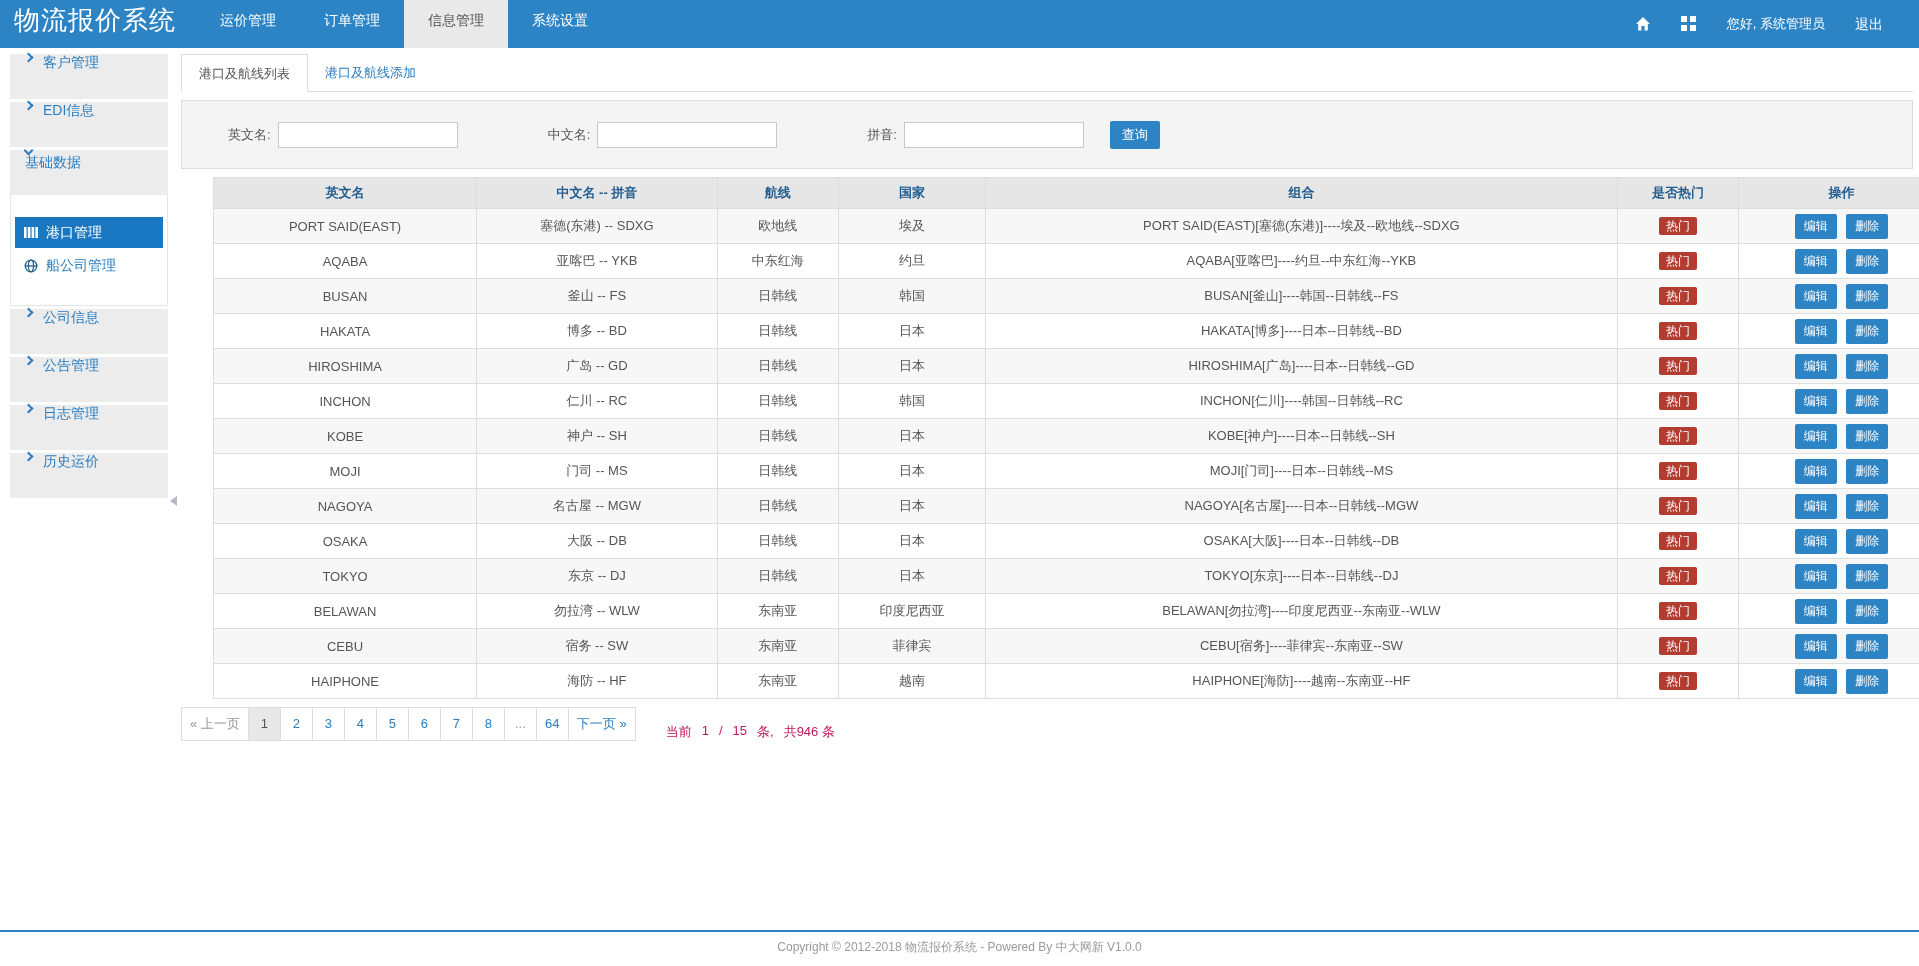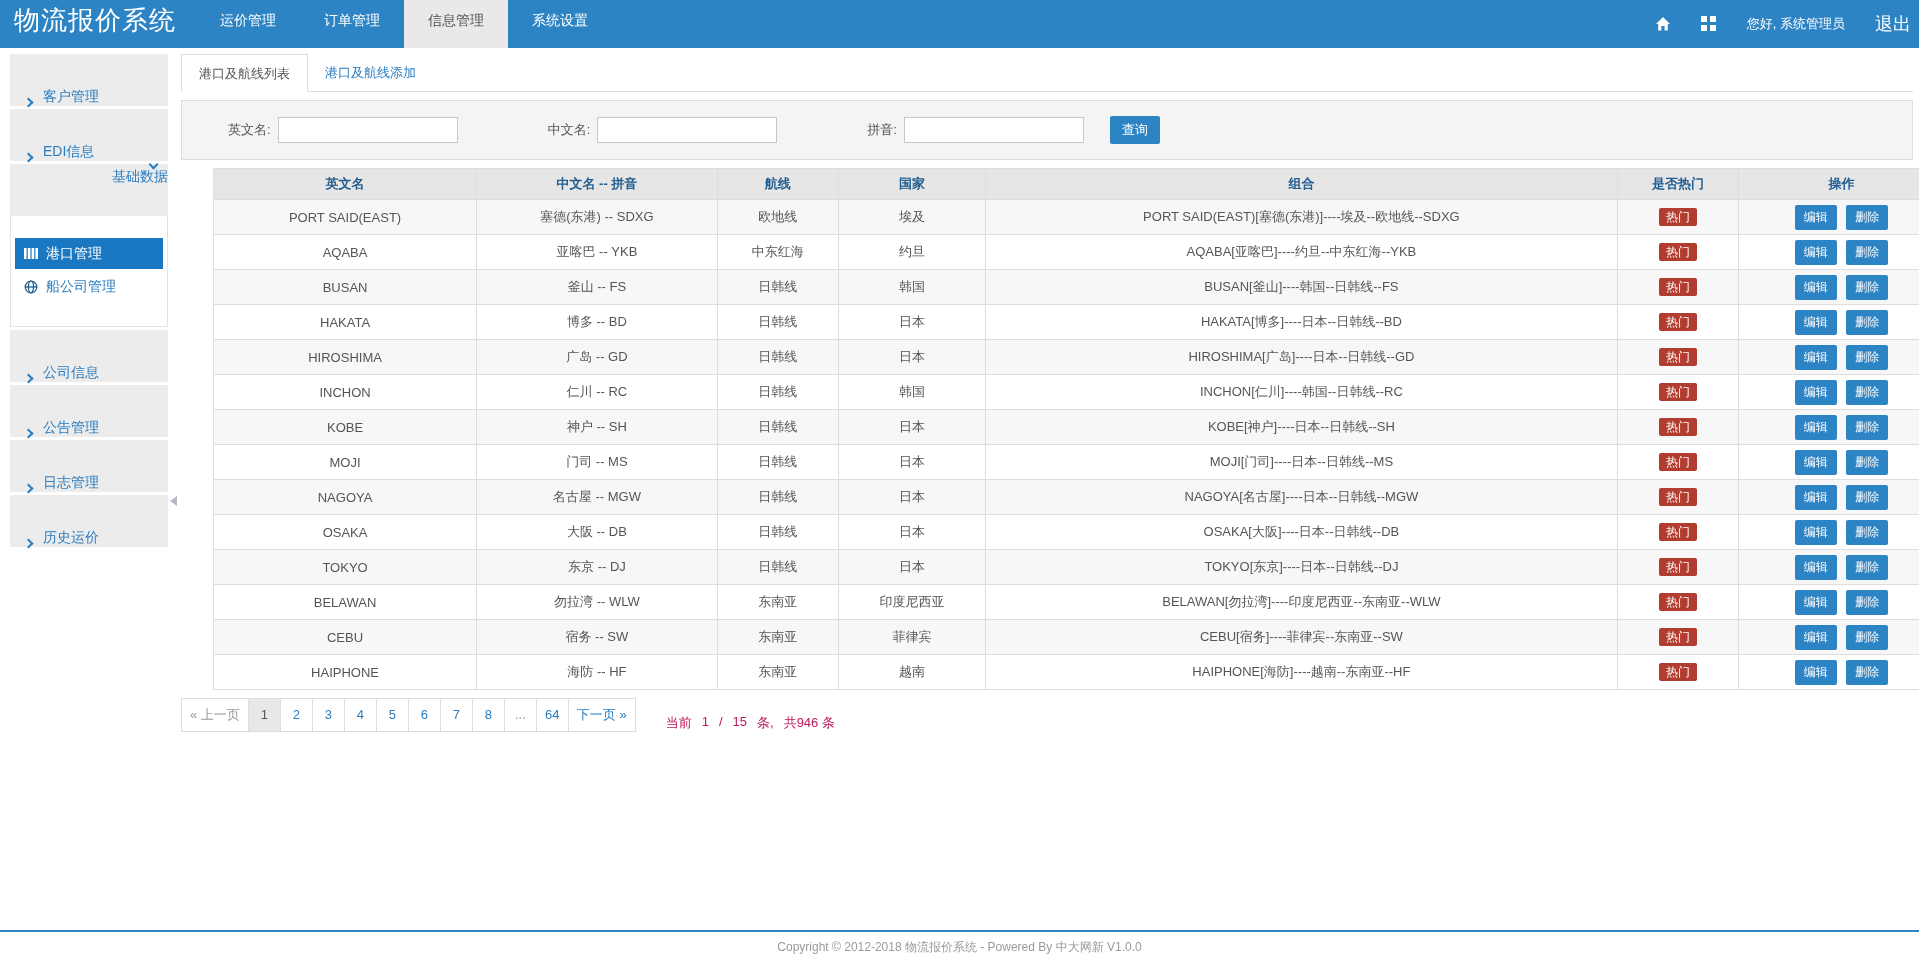--- a/index.html
+++ b/index.html
@@ -15,32 +15,32 @@
     font-family:"Liberation Sans","DejaVu Sans",sans-serif;color:#555;
   }
   .page{position:relative;height:966px;display:flex;flex-direction:column;}
 
   
   .navbar{height:48px;background:var(--accent);display:flex;align-items:stretch;color:#fff;flex:none;}
   .logo{font-size:26px;line-height:40px;padding:0 20px 0 14px;letter-spacing:1px;}
   .nav-items{display:flex;}
   .nav-item{line-height:40px;padding:0 24px;font-size:14px;cursor:pointer;}
   .nav-item.active{background:#e9e9e9;color:#555;}
-  .nav-right{margin-left:auto;display:flex;align-items:center;padding-right:8px;}
+  .nav-right{margin-left:auto;display:flex;align-items:center;padding-right:36px;}
   .nav-right>*{margin-left:30px;}
   .nav-ico{width:16px;height:16px;display:inline-block;cursor:pointer;}
   .nav-text{font-size:13px;line-height:40px;}
-  .nav-link{font-size:18px;line-height:40px;cursor:pointer;}
+  .nav-link{font-size:14px;line-height:40px;cursor:pointer;}
 
   
   .content{flex:1;display:flex;padding:6px 6px 0 10px;align-items:flex-start;}
 
   
   .sidebar{width:158px;flex:none;}
-  .side-item{height:52px;background:#ececec;margin-bottom:3px;display:flex;align-items:flex-end;
+  .side-item{height:45px;background:#ececec;margin-bottom:3px;display:flex;align-items:flex-start;
     padding-left:15px;color:var(--link);font-size:14px;cursor:pointer;}
   .chev{width:7px;height:7px;border-top:2px solid var(--link);border-right:2px solid var(--link);
     transform:rotate(45deg);margin-right:11px;flex:none;}
   .chev.down{transform:rotate(135deg);margin-top:-3px;}
   .side-group{margin-bottom:3px;}
   .side-group .side-item{margin-bottom:0;flex-direction:column;}
   .submenu{background:#fff;border:1px solid #e3e3e3;border-top:none;padding:22px 4px;}
   .sub-item{height:31px;display:flex;align-items:center;padding-left:9px;font-size:14px;
     color:var(--link);cursor:pointer;margin-bottom:2px;}
   .sub-item .sicon{margin-right:8px;display:inline-flex;}
@@ -49,21 +49,21 @@
     border-top:5px solid transparent;border-bottom:5px solid transparent;border-right:7px solid #bdb6c6;}
 
   
   .main{flex:1;min-width:0;margin-left:13px;}
 
   .tabs{display:flex;border-bottom:1px solid var(--border);height:38px;}
   .tab{padding:0 17px;line-height:37px;font-size:13px;color:var(--link);cursor:pointer;}
   .tab.active{background:#fff;border:1px solid var(--border);border-bottom:1px solid #fff;
     margin-bottom:-1px;color:#555;}
 
-  .search-panel{margin-top:8px;background:#f4f4f4;border:1px solid var(--border);height:60px;
+  .search-panel{margin-top:8px;background:#f4f4f4;border:1px solid var(--border);height:69px;
     display:flex;align-items:center;padding-left:46px;}
   .field{display:flex;align-items:center;margin-right:90px;}
   .field label{font-size:13px;color:#555;margin-right:7px;}
   .field input{width:180px;height:26px;border:1px solid #c8c8c8;background:#fff;padding:0 6px;
     font-size:13px;font-family:inherit;outline:none;}
   .btn{background:var(--accent);color:#fff;border:none;border-radius:2px;cursor:pointer;
     font-family:inherit;}
   .btn-query{height:28px;padding:0 12px;font-size:13px;margin-left:14px;}
 
   table{width:100%;border-collapse:collapse;margin-top:8px;table-layout:fixed;margin-left:32px;}

